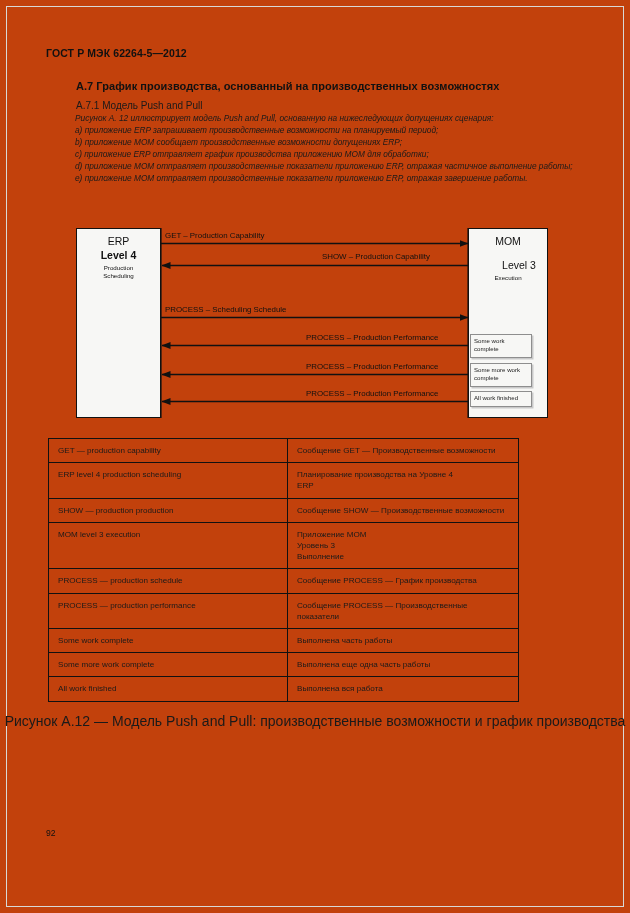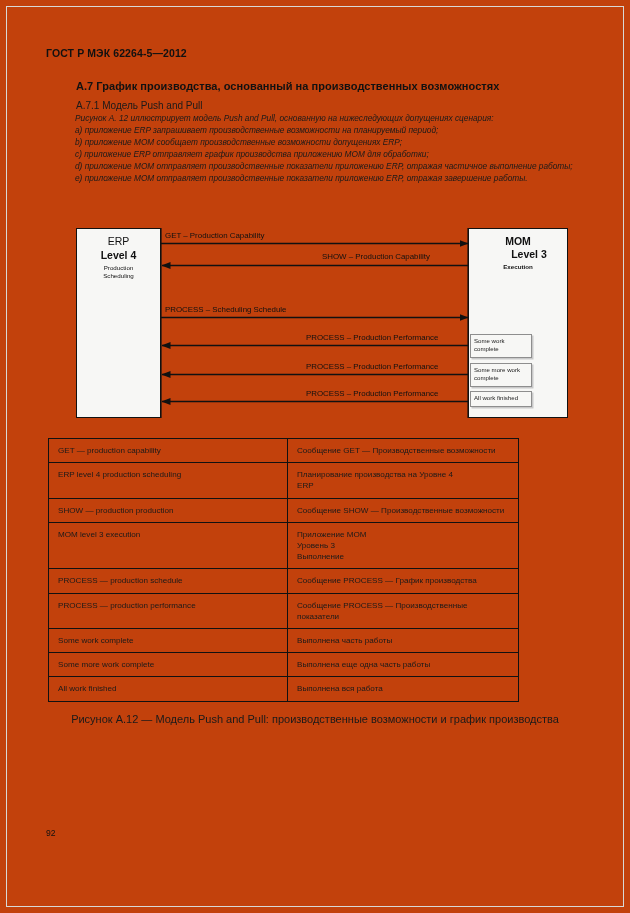--- a/index.html
+++ b/index.html
@@ -140,21 +140,21 @@
   }
   .tbl td.c1 { width: 220px; }
 
   
   .fig-caption {
     position: absolute;
     left: 0;
     top: 713px;
     width: 630px;
     text-align: center;
-    font-size: 11px;
+    font-size: 14px;
     color: #1a1a1a;
   }
   .folio {
     position: absolute;
     left: 46px;
     top: 828px;
     font-size: 8.6px;
     color: #111;
   }
 </style>
@@ -204,23 +204,23 @@
       <line x1="468" y1="228" x2="468" y2="418" stroke="#111" stroke-width="1.2"></line>
     </svg>
 
     <div class="dbox" style="left:76px; top:228px; width:85px; height:190px;">
       <div class="b-title">ERP</div>
       <div class="b-title" style="margin-top:1px;font-weight:bold;">Level 4</div>
       <div class="b-sub">Production</div>
       <div class="b-sub" style="margin-top:0;">Scheduling</div>
     </div>
 
-    <div class="dbox" style="left:468px; top:228px; width:100px; height:190px;font-weight:bold;">
+    <div class="dbox" style="left:468px; top:228px; width:80px; height:190px;">
       <div class="b-title">MOM</div>
-      <div class="b-title" style="margin-top:0;padding-left:22px;">Level 3</div>
+      <div class="b-title" style="margin-top:11px;padding-left:22px;">Level 3</div>
       <div class="b-sub">Execution</div>
     </div>
 
     <div class="note-box" style="left:470px; top:334px; width:62px; height:24px;">Some work complete</div>
     <div class="note-box" style="left:470px; top:363px; width:62px; height:24px;">Some more work complete</div>
     <div class="note-box" style="left:470px; top:391px; width:62px; height:16px;">All work finished</div>
 
     <div class="arrow-label" style="left:165px; top:231px;">GET – Production Capability</div>
     <div class="arrow-label" style="left:322px; top:252px;">SHOW – Production Capability</div>
     <div class="arrow-label" style="left:165px; top:305px;">PROCESS – Scheduling Schedule</div>

